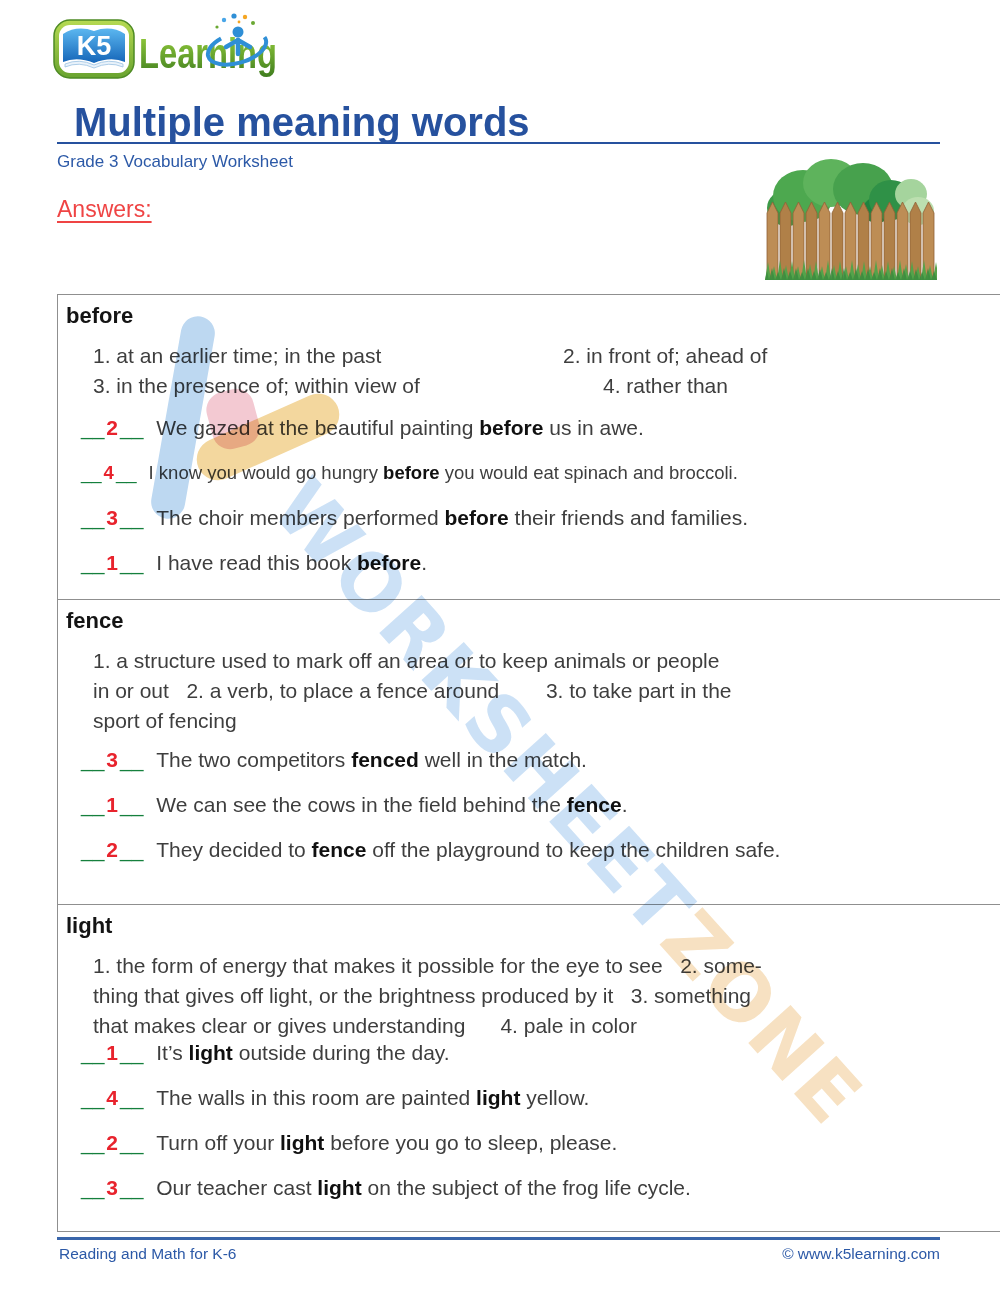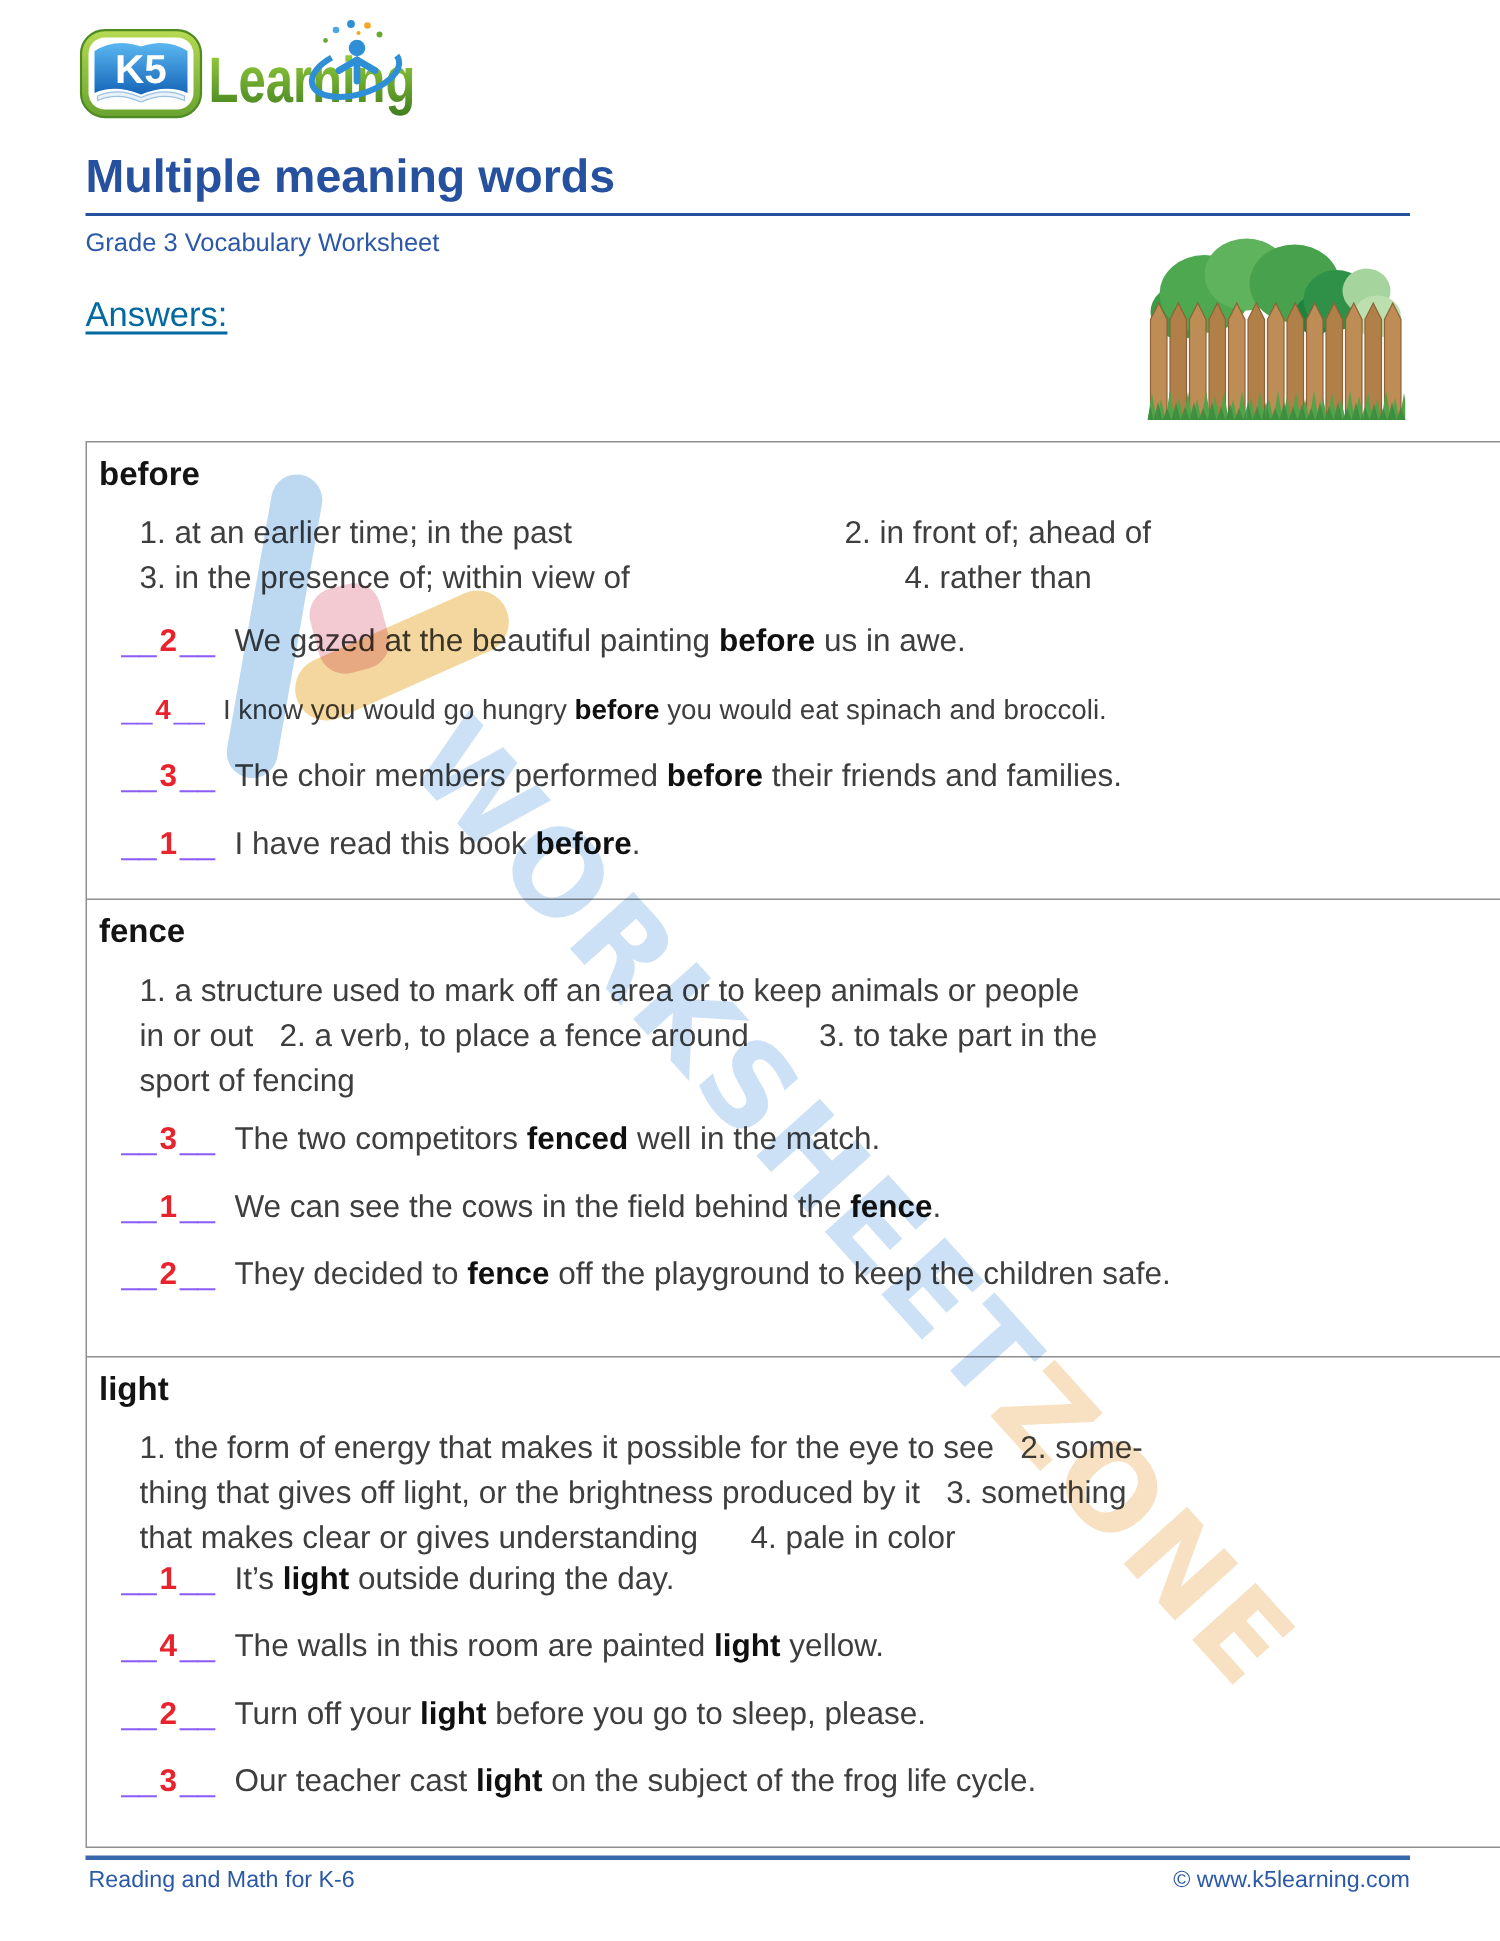--- a/index.html
+++ b/index.html
@@ -5,27 +5,27 @@
   html,body { margin:0; padding:0; background:#ffffff; }
   .page {
     position:relative; width:1000px; height:1294px; background:#ffffff;
     font-family:"Liberation Sans","DejaVu Sans",sans-serif; overflow:hidden;
     color:#3e3e3e;
   }
 
   
   .logo { position:absolute; left:53px; top:12px; width:226px; height:72px; }
   .page-title {
-    position:absolute; left:57px; top:100px; font-size:31px; font-weight:bold;
+    position:absolute; left:74px; top:100px; font-size:40px; font-weight:bold;
     color:#26519e; letter-spacing:0;
   }
   .title-rule { position:absolute; left:57px; top:142px; width:883px; height:2px; background:#26519e; }
   .subtitle { position:absolute; left:57px; top:152px; font-size:17px; color:#2c59a7; }
   .answers-label {
-    position:absolute; left:57px; top:196px; font-size:23px; color:#0369a1;
+    position:absolute; left:57px; top:196px; font-size:23px; color:#ef4444;
     text-decoration:underline; text-underline-offset:4px;
   }
   .fence-illustration { position:absolute; left:765px; top:156px; width:172px; height:124px; }
 
   
   .box {
     position:absolute; left:57px; top:294px; width:963px; height:938px;
     border:1.5px solid #8f8f8f; box-sizing:border-box;
     display:flex; flex-direction:column; background:transparent;
   }
@@ -40,21 +40,21 @@
   .def-col { display:inline-block; }
   .c1 { width:470px; }
   .c2 { width:510px; }
 
   .answer-row { margin-left:17px; font-size:21px; line-height:24px; color:#3e3e3e; }
   .answer-row.small { font-size:18.5px; }
   .m-first-before { margin-top:15px; }
   .m-first-fence  { margin-top:12px; }
   .m-first-light  { margin-top:0; }
   .m-next { margin-top:21px; }
-  .blank-underscore { color:#8b5cf6; font-weight:normal; }
+  .blank-underscore { color:#15803d; font-weight:normal; }
   .answer-num { color:#e8232d; font-weight:bold; padding:0 2px; }
   .sentence { margin-left:7px; }
   .sentence b { color:#101010; }
 
   
   .footer-rule { position:absolute; left:57px; top:1237px; width:883px; height:3px; background:#3a66ab; }
   .footer-left { position:absolute; left:59px; top:1245px; font-size:15.5px; color:#2c59a7; }
   .footer-right { position:absolute; right:60px; top:1245px; font-size:15.5px; color:#2c59a7; }
 
   

